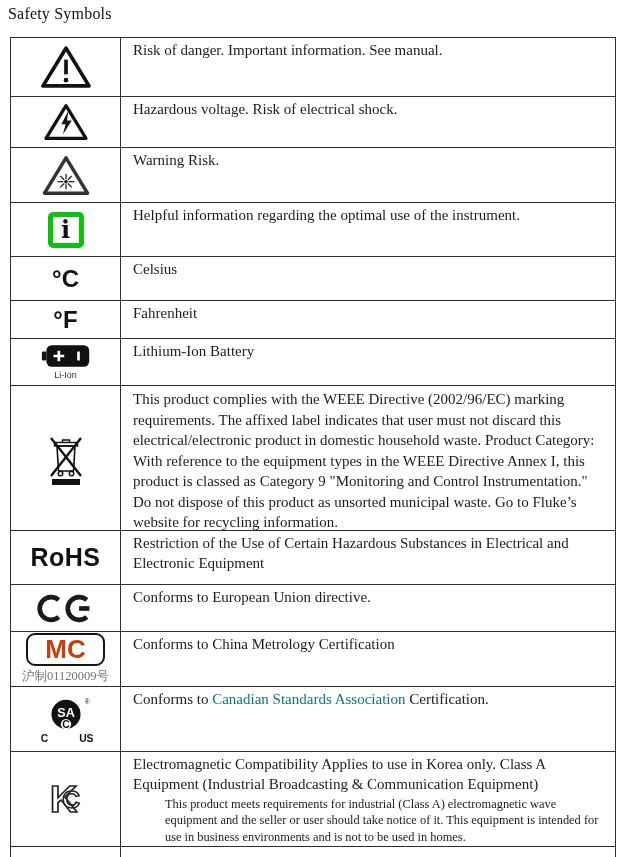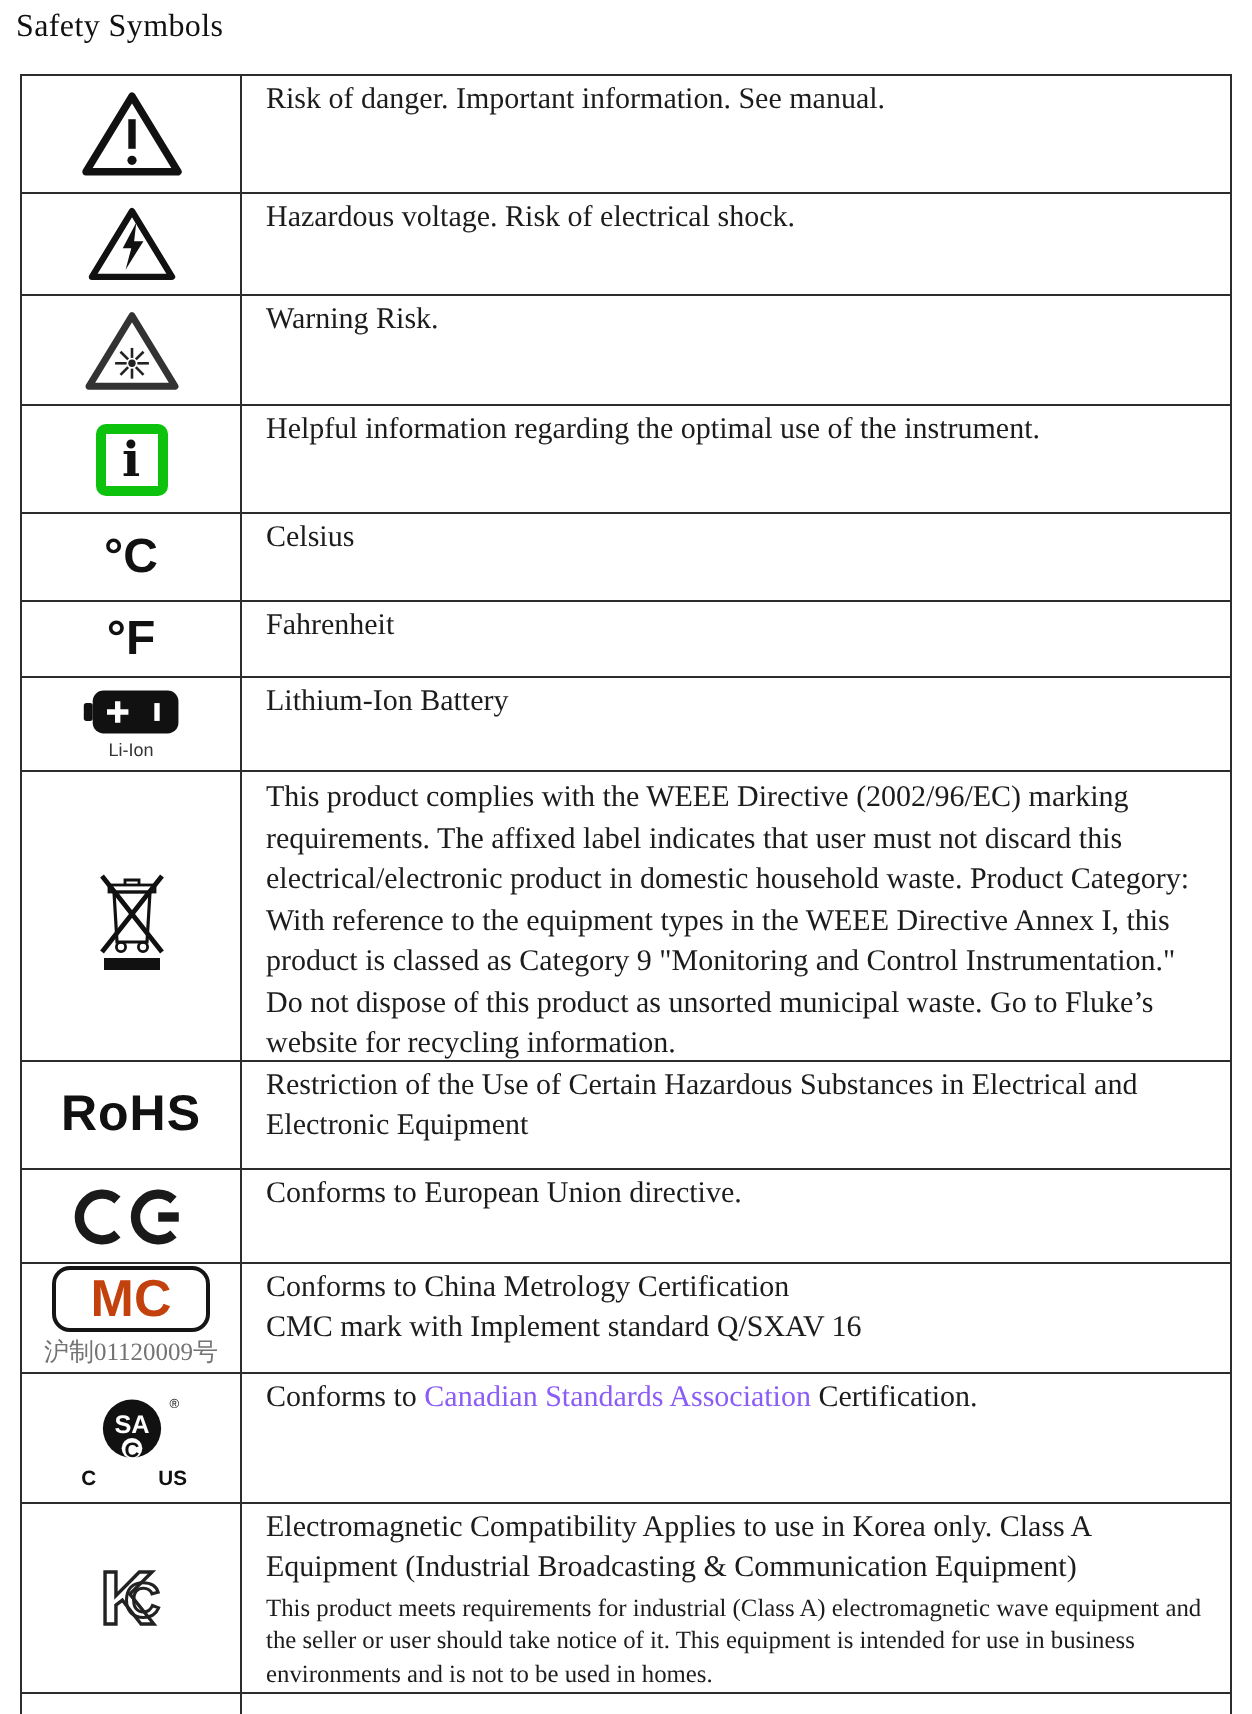--- a/index.html
+++ b/index.html
@@ -37,22 +37,22 @@
     width:26px;height:26px;border:5px solid #0dc20d;border-radius:5px;background:#fff;
     display:flex;align-items:center;justify-content:center;
   }
   .info-box span{font-family:"DejaVu Serif", serif;font-weight:bold;font-size:24px;line-height:1;color:#111;}
   .battery-caption{font-family:"Liberation Sans", sans-serif;font-size:9px;color:#333;margin-top:2px;}
   .cmc-box{
     border:2.5px solid #151515;border-radius:9px;padding:0 17px;line-height:1.15;
     font-family:"Liberation Sans", sans-serif;font-weight:bold;font-size:26px;color:#c2410c;
   }
   .cmc-caption{font-size:12.5px;margin-top:2px;color:#737373;}
-  .kc-sub{font-size:12.4px;line-height:1.32;margin-top:2px;}
-  .gray-seg{color:#8b5cf6;margin-top:44px;}
+  .kc-sub{font-size:12.4px;line-height:1.32;margin-top:2px;margin-left:32px;}
+  .gray-seg{color:#0f766e;margin-top:44px;}
   svg text{font-family:"Liberation Sans", sans-serif;}
 </style>
 </head>
 <body>
 
 <div class="page-title">Safety Symbols</div>
 
 <div class="sym-table">
 
   <div class="srow rh1">
@@ -187,21 +187,20 @@
 
   <div class="srow rh11">
     <div class="sym-cell">
       <div class="cmc-box">
         <span>MC</span>
       </div>
       <span class="cmc-caption">沪制01120009号</span>
     </div>
     <div class="txt-cell">
       <div>Conforms to China Metrology Certification</div>
-      <div>CMC mark with Implement standard Q/SXAV 16</div>
     </div>
   </div>
 
   <div class="srow rh12">
     <div class="sym-cell">
       <svg width="62" height="54" viewBox="0 0 66 54">
         <circle cx="33" cy="22" r="15.5" fill="#111"></circle>
         <text x="33" y="24.5" font-size="13.5" font-weight="bold" text-anchor="middle" fill="#ffffff">SA</text>
         <circle cx="33" cy="32.5" r="5.5" fill="#ffffff"></circle>
         <text x="33" y="37" font-size="11" font-weight="bold" text-anchor="middle" fill="#111">C</text>

